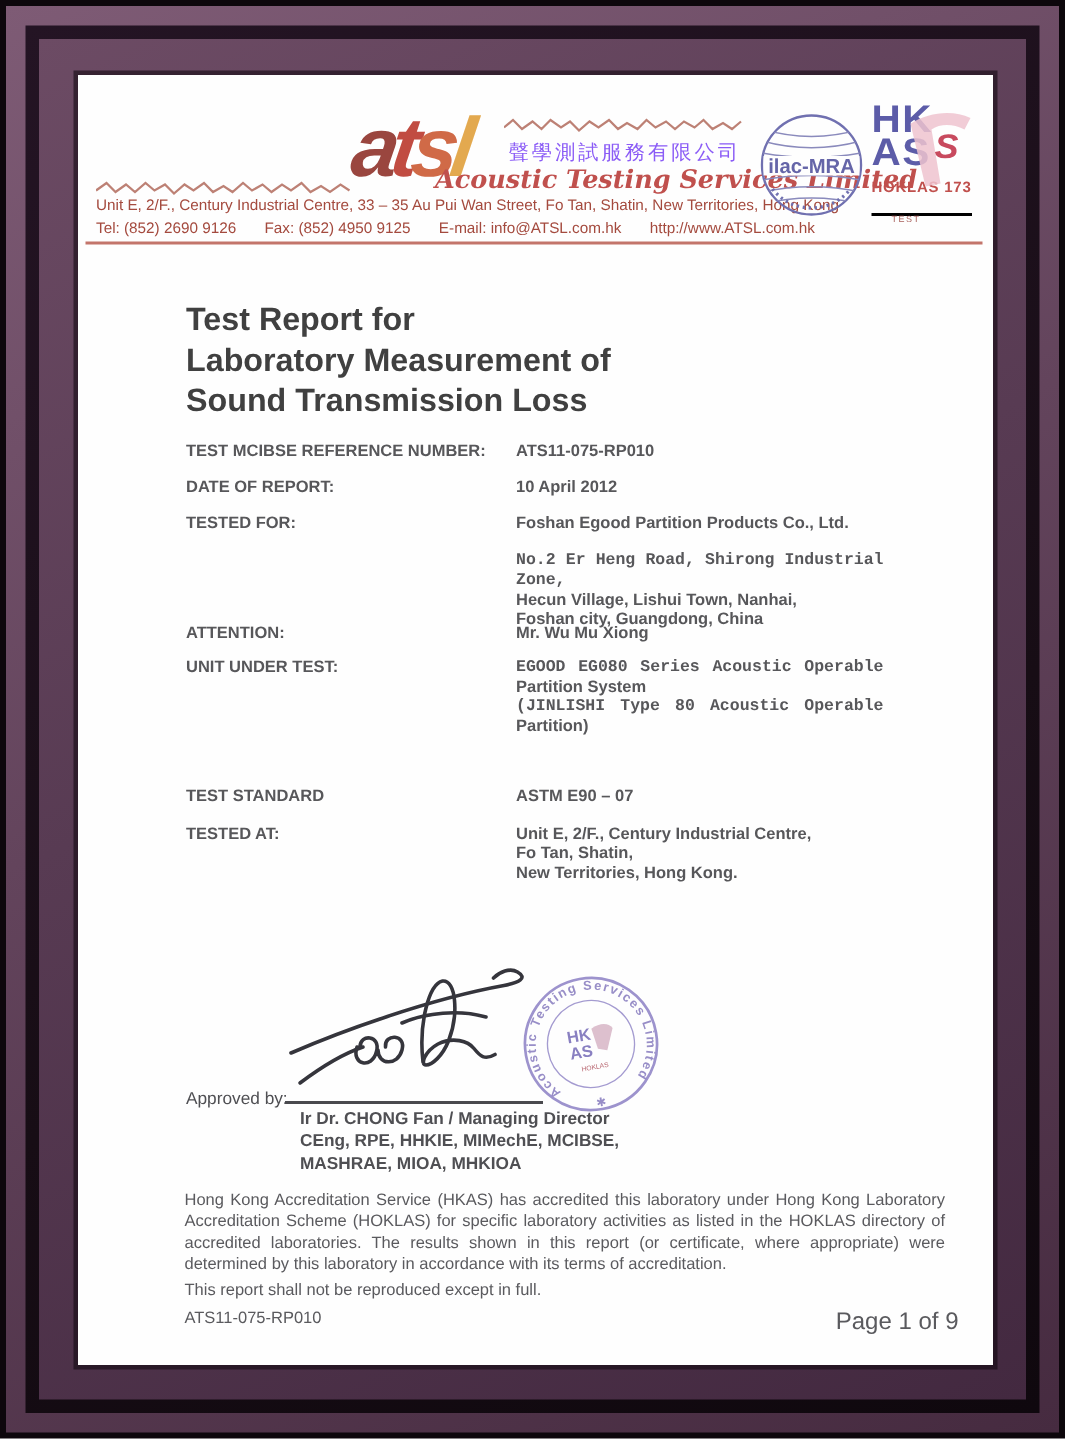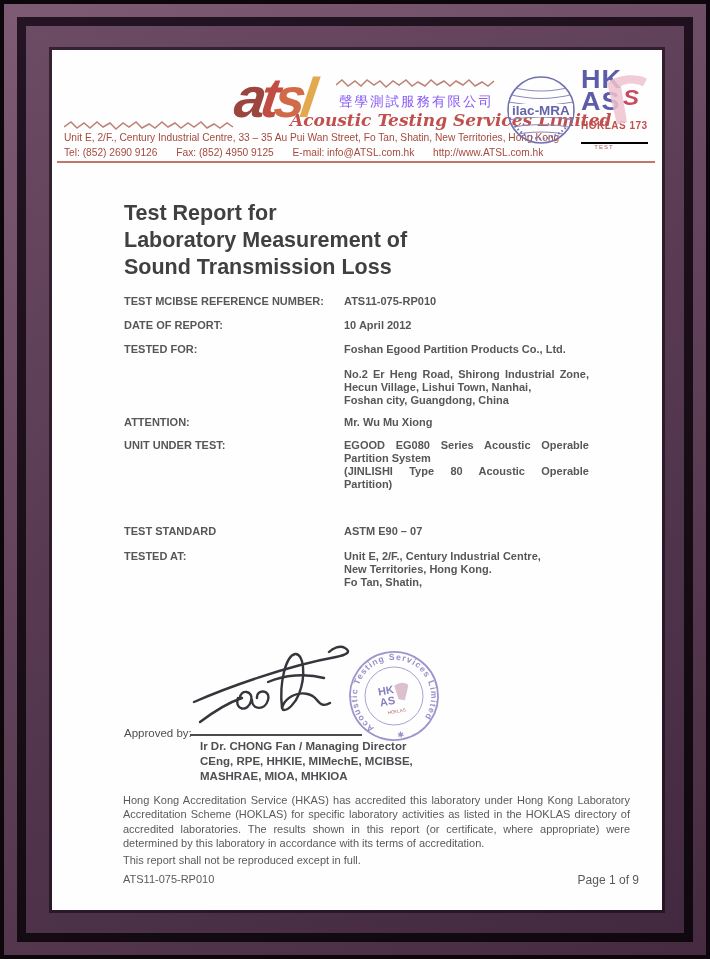--- a/index.html
+++ b/index.html
@@ -46,37 +46,37 @@
 
   
   .title { position:absolute; left:72px; top:150px; font-size:21.5px; font-weight:bold;
            line-height:27px; color:#404040; }
 
   
   .frow { position:absolute; left:72px; width:466px; font-size:11px; font-weight:bold;
           color:#57575a; line-height:13px; }
   .frow .lbl { position:absolute; left:0; top:0; }
   .frow .val { position:absolute; left:220px; top:0; width:245px; }
-  .jl { display:block; text-align:justify; text-align-last:justify; }
+  .jl { display:block; text-align:justify; text-align-last:justify;font-family:Liberation Mono, monospace; }
   .nl { display:block; }
 
   
   .approved-by { position:absolute; left:72px; top:677px; font-size:11.5px; color:#4f4f53; }
   .sig-line { position:absolute; left:138px; top:684px; width:172px; height:2px; background:#4a4a4e; }
   .sig-name { position:absolute; left:148px; top:689px; font-size:11.5px; font-weight:bold;
               color:#4f4f53; line-height:15px; }
   .signature-svg { position:absolute; left:134px; top:590px; }
   .stamp-svg { position:absolute; left:292px; top:596px; transform:rotate(-10deg); opacity:.9; }
 
   
   .accred-note { position:absolute; left:71px; top:743px; width:507px; font-size:11px;
                  line-height:14.3px; color:#5a5a5e; text-align:justify; }
   .repro-note { position:absolute; left:71px; top:804px; font-size:11px; color:#5a5a5e; }
   .report-no { position:absolute; left:71px; top:823px; font-size:11px; color:#5a5a5e; }
-  .page-ind { position:absolute; right:23px; top:823px; font-size:12px; color:#5a5a5e; }
+  .page-ind { position:absolute; right:23px; top:823px; font-size:16px; color:#5a5a5e; }
 </style>
 </head>
 <body>
 
 <div class="frame-b1"></div>
 <div class="frame-b2"></div>
 <div class="frame-b3"></div>
 
 <div class="page">
 
@@ -175,22 +175,22 @@
     </span>
   </div>
   <div class="frow" style="top:475px">
     <span class="lbl">TEST STANDARD</span>
     <span class="val">ASTM E90 – 07</span>
   </div>
   <div class="frow" style="top:500px">
     <span class="lbl">TESTED AT:</span>
     <span class="val">
       <span class="nl">Unit E, 2/F., Century Industrial Centre,</span>
+      <span class="nl">Fo Tan, Shatin,</span>
       <span class="nl">New Territories, Hong Kong.</span>
-      <span class="nl">Fo Tan, Shatin,</span>
     </span>
   </div>
 
   <svg class="signature-svg" width="185" height="95" viewBox="0 0 185 95">
     <g fill="none" stroke="#35353c" stroke-width="2.4" stroke-linecap="round">
       <path d="M8,62 C40,48 100,26 150,17 C160,15 166,12 159,8 C154,5 147,8 143,12"></path>
       <path d="M14,82 C30,70 44,62 56,58"></path>
       <path d="M52,58 C48,70 62,73 65,61 C68,50 54,49 54,58 M66,60 C66,70 79,71 82,60 C85,49 70,49 71,58"></path>
       <path d="M96,68 C93,42 100,16 109,14 C118,13 120,36 113,54 C109,64 102,70 98,70 C94,70 97,61 106,56 C116,51 126,54 130,59 C134,64 137,67 144,63"></path>
       <path d="M82,42 C98,35 120,33 138,38"></path>

